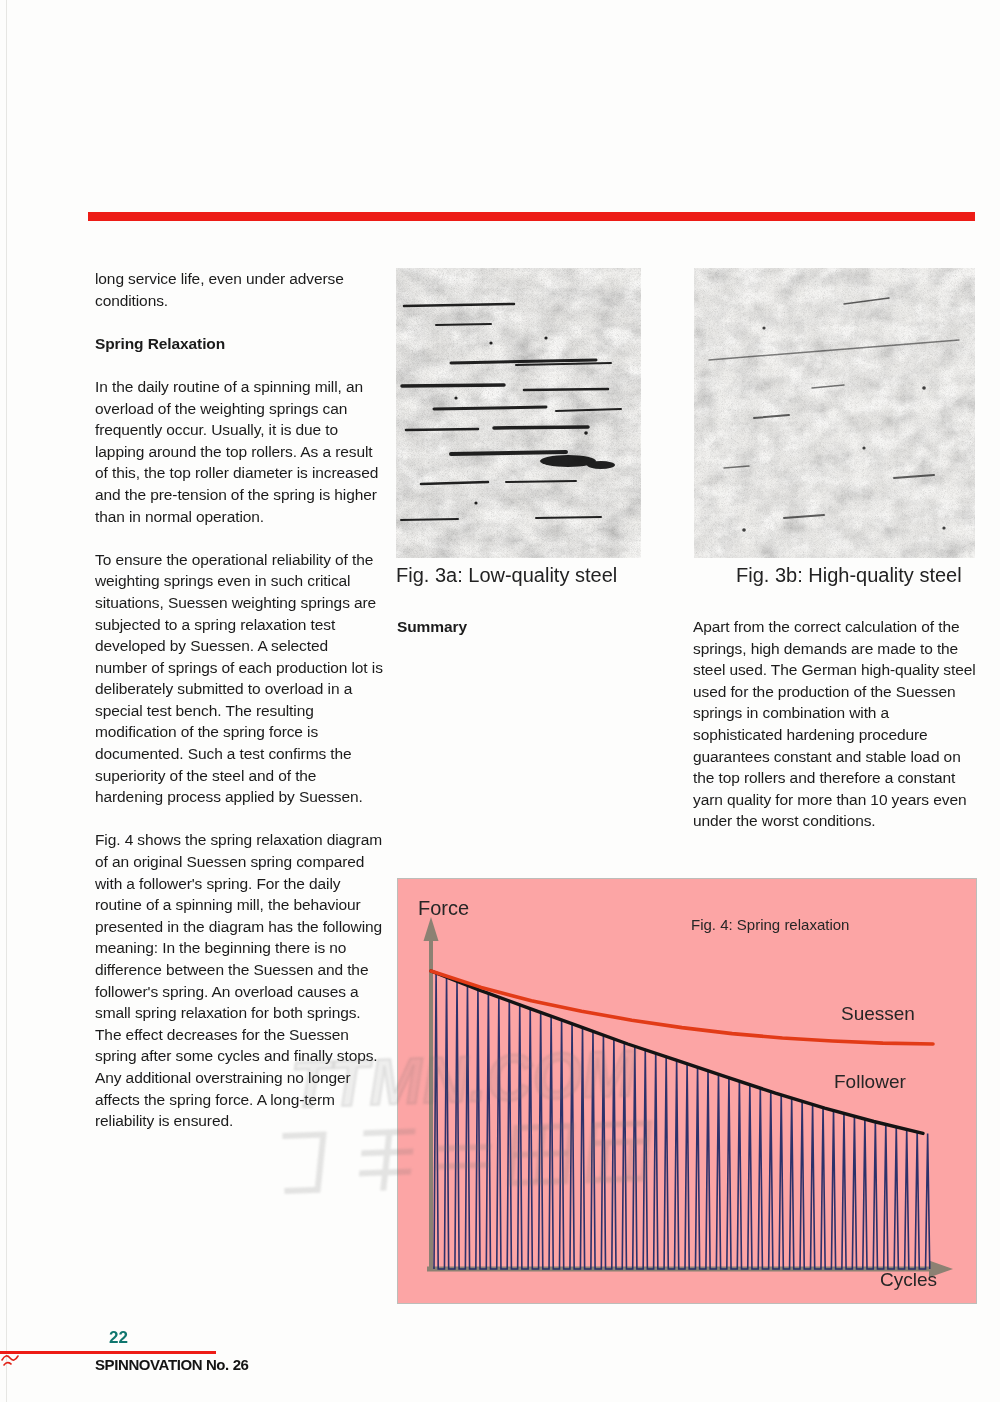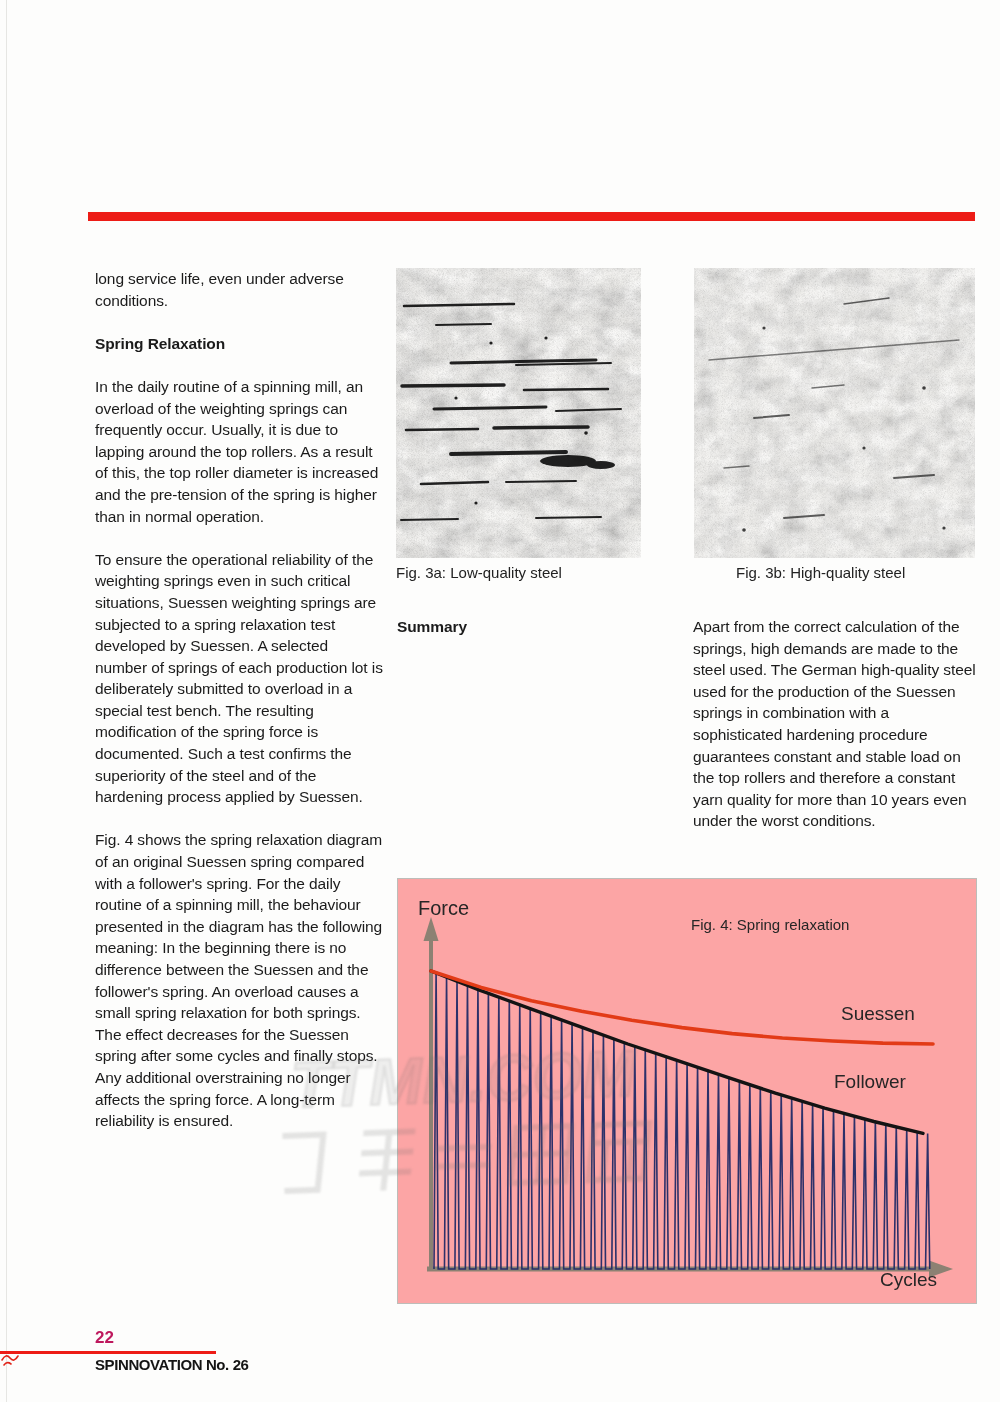--- a/index.html
+++ b/index.html
@@ -10,35 +10,35 @@
   .col{position:absolute;font-size:15.5px;line-height:21.6px;letter-spacing:-0.1px;text-align:left;}
   .col p{margin:0 0 21.6px 0;}
   .col h3{margin:0 0 21.6px 0;font-size:15.5px;font-weight:bold;}
   .col-left{left:95px;top:268px;width:289px;}
   .col-mid{left:397px;top:616px;width:266px;}
   .col-right{left:693px;top:616px;width:286px;}
   .fig{position:absolute;top:268px;height:290px;overflow:hidden;}
   .fig svg{display:block;}
   .fig3a{left:396px;width:245px;}
   .fig3b{left:694px;width:281px;}
-  .caption{position:absolute;top:564px;font-size:15px;color:#222;}
+  .caption{position:absolute;top:564px;font-size:20px;color:#222;}
   .cap3a{left:396px;}
   .cap3b{left:692px;margin-left:44px;}
   .chart{position:absolute;left:397px;top:878px;width:580px;height:426px;background:#fca5a5;
          border:1px solid #bdbdb9;box-sizing:border-box;}
   .chart svg{position:absolute;left:0;top:0;}
   .chart-label{position:absolute;color:#262626;white-space:nowrap;}
   .lbl-force{left:20px;top:18px;font-size:20px;}
   .lbl-title{left:293px;top:37px;font-size:15px;}
   .lbl-suessen{left:443px;top:124px;font-size:19px;}
   .lbl-follower{left:436px;top:192px;font-size:19px;}
   .lbl-cycles{left:482px;top:390px;font-size:19px;}
   .watermark{position:absolute;left:282px;top:1028px;width:460px;height:180px;z-index:5;
              pointer-events:none;transform:rotate(-2deg);opacity:0.55;filter:blur(1.1px);}
-  .footer-num{position:absolute;left:95px;top:1328px;font-size:17px;font-weight:bold;color:#be185d;}
+  .footer-num{position:absolute;left:109px;top:1328px;font-size:17px;font-weight:bold;color:#0f766e;}
   .footer-rule{position:absolute;left:0;top:1351px;width:216px;height:3px;}
   .footer-pub{position:absolute;left:95px;top:1356px;font-size:15px;font-weight:bold;
               letter-spacing:-0.4px;color:#141414;}
   .footer-squiggle{position:absolute;left:0;top:1342px;}
 </style>
 </head>
 <body>
 
 <div class="page">
   <div class="edge-line"></div>

